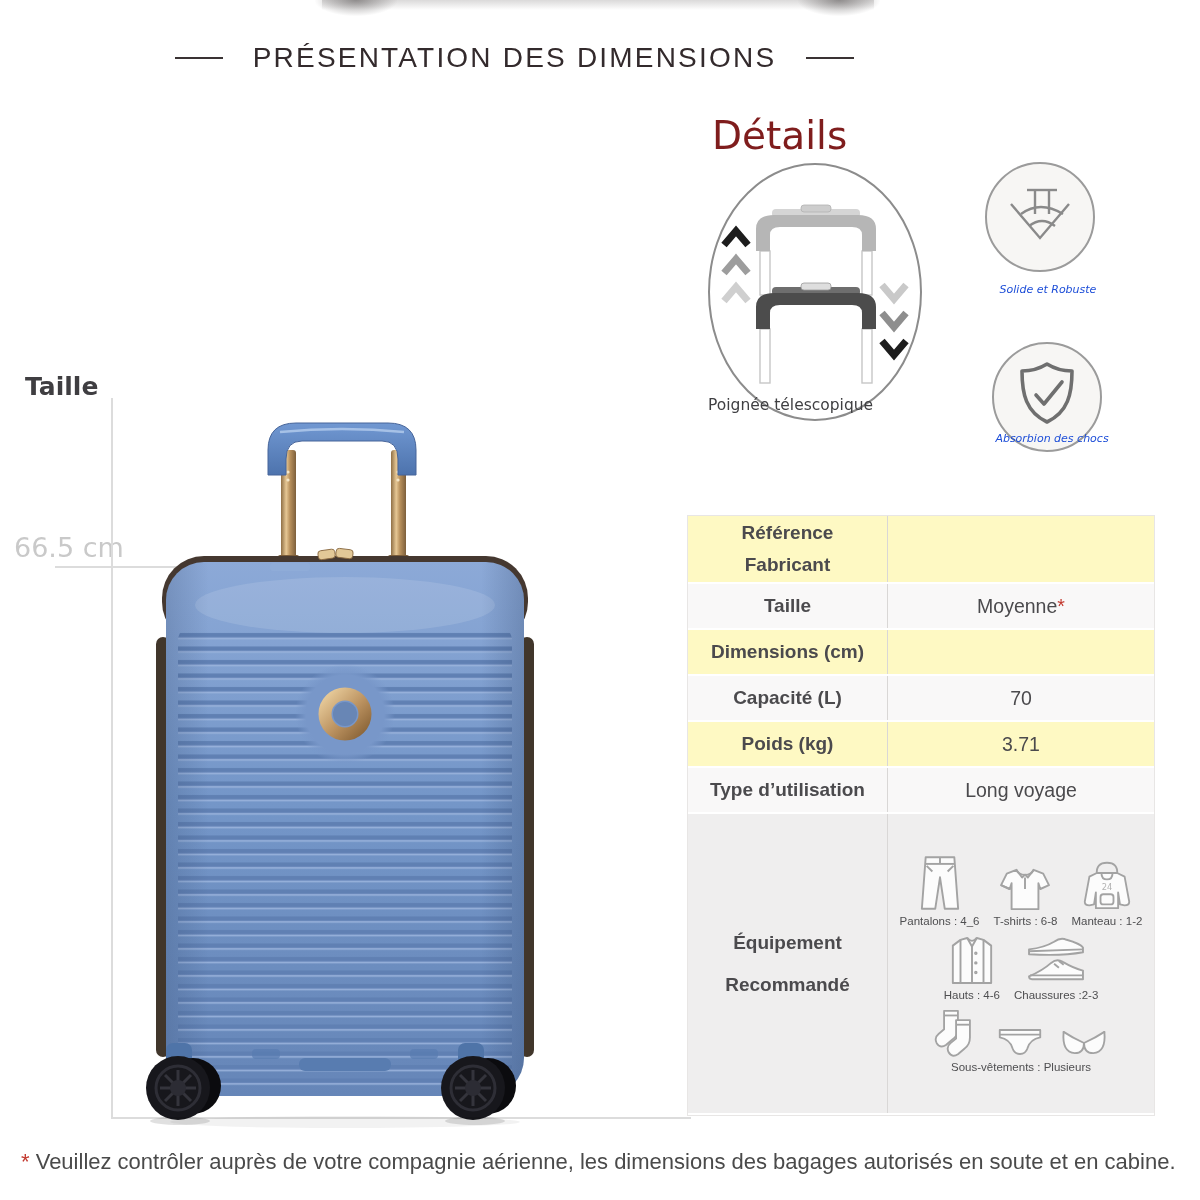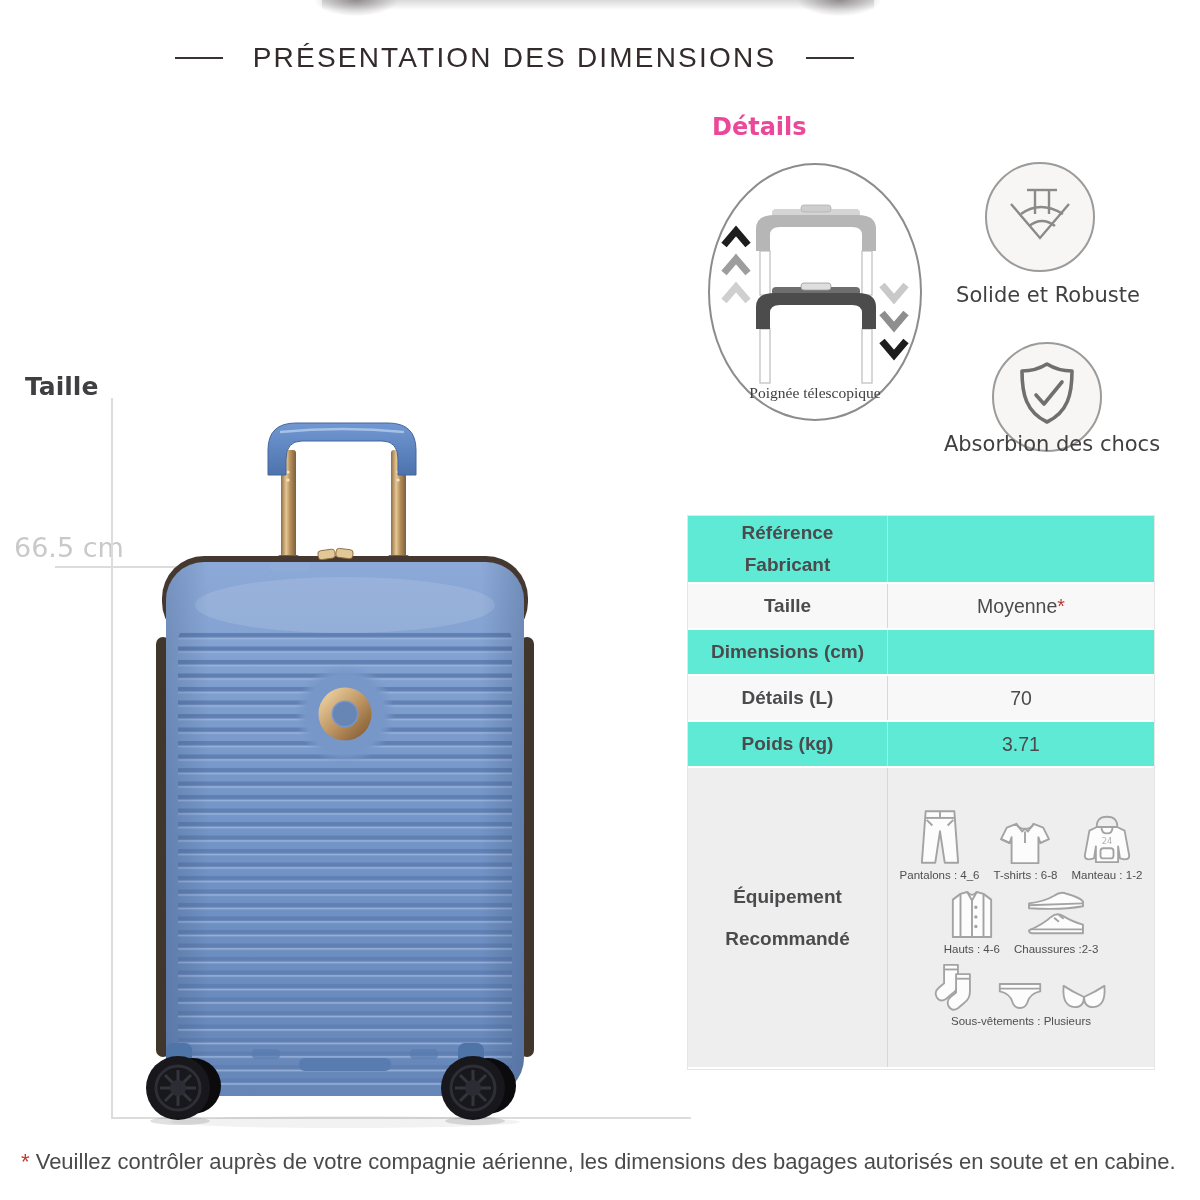--- a/index.html
+++ b/index.html
@@ -13,42 +13,42 @@
   .top-blob{top:0;height:16px;width:82px;
     background:radial-gradient(ellipse at 50% 0%,rgba(92,88,88,.6),rgba(255,255,255,0) 72%);}
 
   
   .title-row{left:0;top:42px;width:1029px;display:flex;align-items:center;justify-content:center;gap:30px;}
   .title-line{width:48px;height:2px;background:#3a3334;}
   .page-title{font-family:"Liberation Sans",sans-serif;font-size:28px;font-weight:400;
     letter-spacing:2.2px;color:#332a2c;white-space:nowrap;}
 
   
-  .details-heading{left:712px;top:113px;font-size:24px;font-weight:700;color:#ec4899;}
+  .details-heading{left:712px;top:113px;font-size:39px;font-weight:400;color:#7f1d1d;}
   .ellipse{left:708px;top:163px;width:214px;height:258px;border:2px solid #8c8c8c;border-radius:50%;
     background:#fff;box-sizing:border-box;}
-  .tel-label{left:708px;top:384px;width:214px;text-align:center;font-size:15.5px;color:#3f3f42;font-family:Liberation Serif, serif;}
+  .tel-label{left:708px;top:396px;width:214px;text-align:left;font-size:15.5px;color:#3f3f42;}
   .feat-circle{width:110px;height:110px;border-radius:50%;border:2px solid #9b9b9b;background:#f7f6f4;
     box-sizing:border-box;display:flex;align-items:center;justify-content:center;}
   .c1{left:985px;top:162px;} .c2{left:992px;top:342px;}
-  .feat-label{font-size:21px;color:#404040;text-align:center;}
+  .feat-label{font-size:11px;color:#1d4ed8;text-align:center;font-style:italic;}
   .l1{left:948px;top:283px;width:200px;} .l2{left:932px;top:432px;width:240px;}
 
   
   .taille-heading{left:25px;top:372px;font-size:25px;font-weight:700;color:#3f3e41;}
   .dim-label{left:14px;top:532px;font-size:27px;color:#c9c9c9;}
   .ruler{background:#dcdcdc;}
   .ruler-v{left:111px;top:398px;width:2px;height:720px;}
   .ruler-h-top{left:55px;top:566px;width:130px;height:2px;}
   .ruler-h-bottom{left:111px;top:1117px;width:580px;height:2px;}
 
   
   .spec-table{left:687px;top:515px;width:468px;border:1px solid #e8e6e5;box-sizing:border-box;}
   .t-row{display:grid;grid-template-columns:200px 1fr;border-bottom:2px solid #fff;box-sizing:border-box;}
-  .t-row.odd{background:#5eead4;} .t-row.even{background:#f9f8f8;} .t-row.equip{background:#efeeee;}
+  .t-row.odd{background:#fef9c3;} .t-row.even{background:#f9f8f8;} .t-row.equip{background:#efeeee;}
   .h68{height:68px;} .h46{height:46px;} .hEq{height:301px;}
   .t-left{display:flex;align-items:center;justify-content:center;text-align:center;
     font-family:"Liberation Sans",sans-serif;font-weight:700;font-size:19px;color:#4b4a4d;
     border-right:1px solid #d9d7d6;line-height:1.7;padding:0 10px;}
   .t-right{display:flex;align-items:center;justify-content:center;text-align:center;
     font-family:"Liberation Sans",sans-serif;font-size:19.5px;color:#4b4a4d;padding:0 6px;}
   .red{color:#c3392f;}
   .equip-label{line-height:2.2;}
   .equip-cell{display:flex;flex-direction:column;align-items:center;justify-content:center;gap:7px;padding:6px 0;}
   .eq-row{display:flex;align-items:flex-end;justify-content:center;gap:14px;}
@@ -256,26 +256,30 @@
       <div class="t-left">Taille</div>
       <div class="t-right">
         <span>Moyenne</span>
           <span class="red">*</span>
       </div>
     </div>
     <div class="t-row odd h46">
       <div class="t-left">Dimensions (cm)</div>
     </div>
     <div class="t-row even h46">
-      <div class="t-left">Détails (L)</div>
+      <div class="t-left">Capacité (L)</div>
       <div class="t-right">70</div>
     </div>
     <div class="t-row odd h46">
       <div class="t-left">Poids (kg)</div>
       <div class="t-right">3.71</div>
+    </div>
+    <div class="t-row even h46">
+      <div class="t-left">Type d’utilisation</div>
+      <div class="t-right">Long voyage</div>
     </div>
 
     <div class="t-row equip hEq">
       <div class="t-left equip-label">Équipement Recommandé</div>
       <div class="t-right equip-cell">
         <div class="eq-row">
           <div class="eq-item">
             <svg width="42" height="58" viewBox="0 0 44 60">
               <g fill="#fcfcfc" stroke="#a3a3a3" stroke-width="2" stroke-linejoin="round">
                 <path d="M 7 3 H 37 L 41 57 H 27 L 22 24 L 17 57 H 3 Z"></path>

